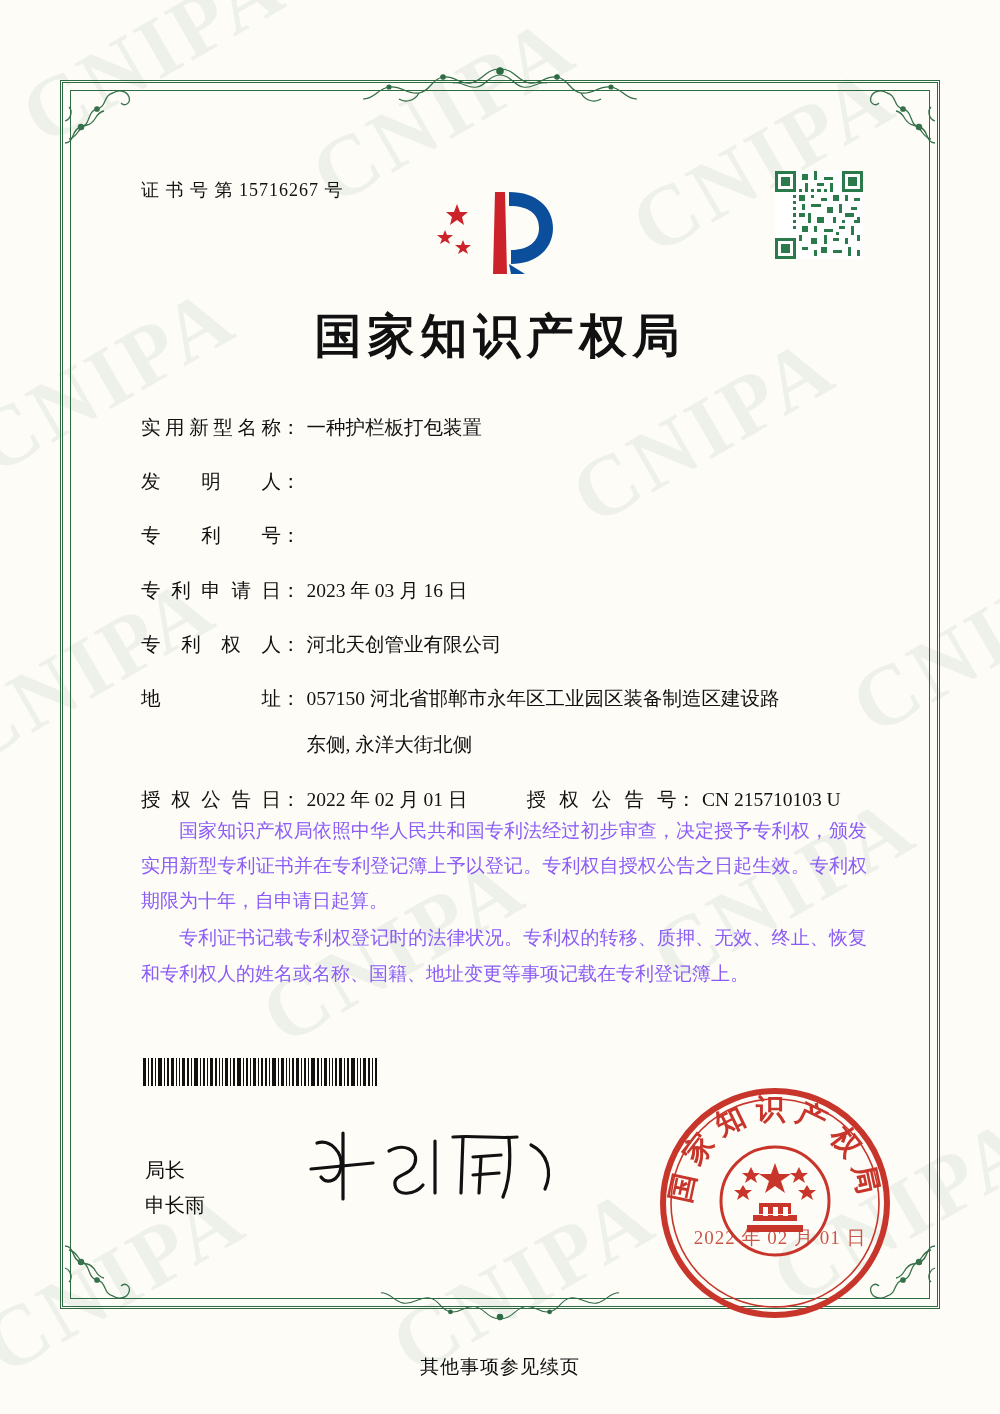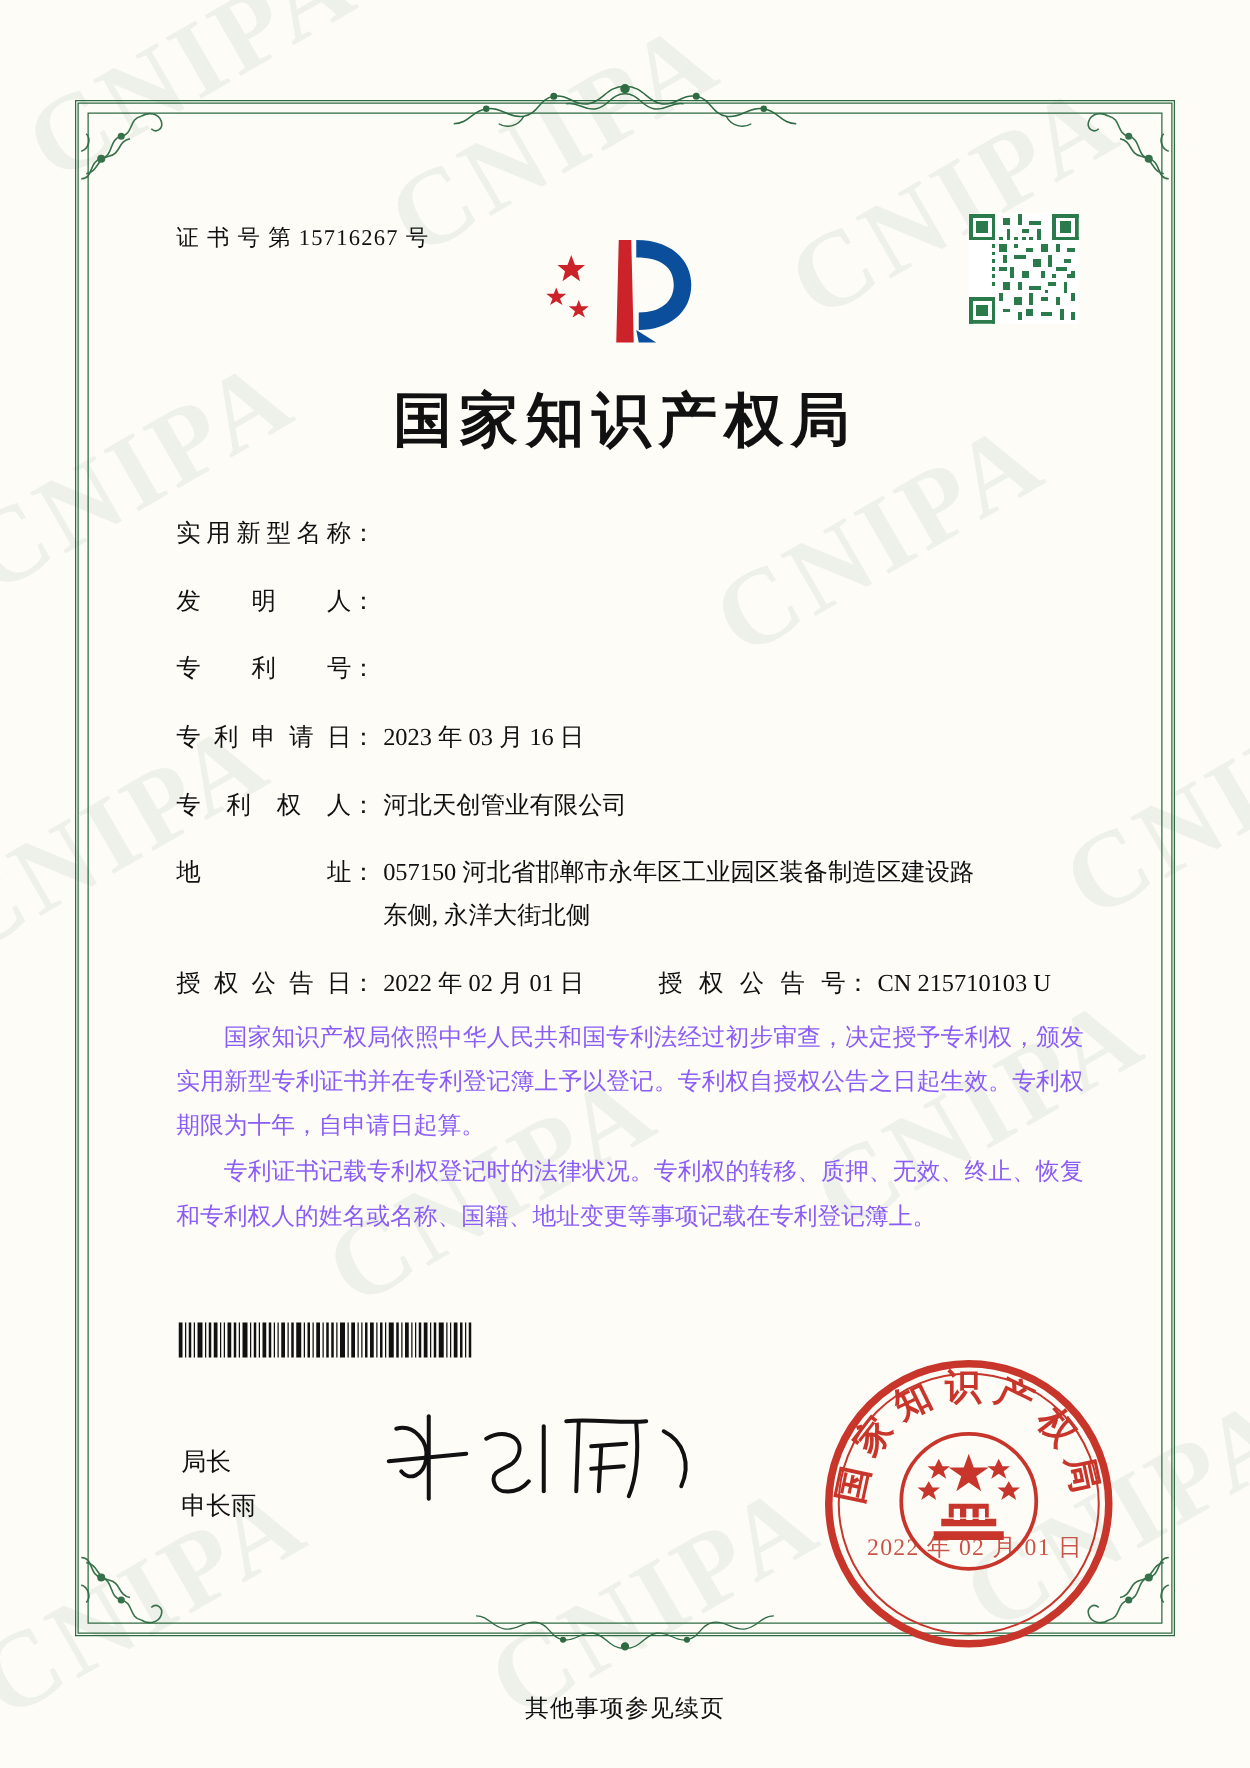--- a/index.html
+++ b/index.html
@@ -86,21 +86,21 @@
   }
   .frow{display:flex;margin-bottom:24px;align-items:flex-start;}
   .flabel{
     width:140px;flex:0 0 140px;
     display:flex;justify-content:space-between;
     letter-spacing:0;
   }
   .flabel span{display:inline-block;}
   .fcolon{margin:0 6px 0 0;}
   .fvalue{flex:1;}
-  .fvalue .ln2{display:block;margin-top:4px;}
+  .fvalue .ln2{display:block;margin-top:16px;}
 
   .para{
     position:absolute;left:78px;right:70px;top:730px;
     font-size:19px;line-height:1.85;color:#8b5cf6;text-align:justify;
   }
   .para p{margin:0 0 2px 0;text-indent:2em;}
 
   
   .barcode{
     position:absolute;left:80px;top:975px;height:28px;width:310px;
@@ -333,20 +333,21 @@
         <div class="frow">
           <div class="flabel">
             <span>实</span>
             <span>用</span>
             <span>新</span>
             <span>型</span>
             <span>名</span>
             <span>称</span>
           </div>
           <div class="fcolon">：</div>
+          <div class="fvalue">一种护栏板打包装置</div>
         </div>
         <div class="frow">
           <div class="flabel">
             <span>发</span>
             <span>明</span>
             <span>人</span>
           </div>
           <div class="fcolon">：</div>
         </div>
         <div class="frow">

